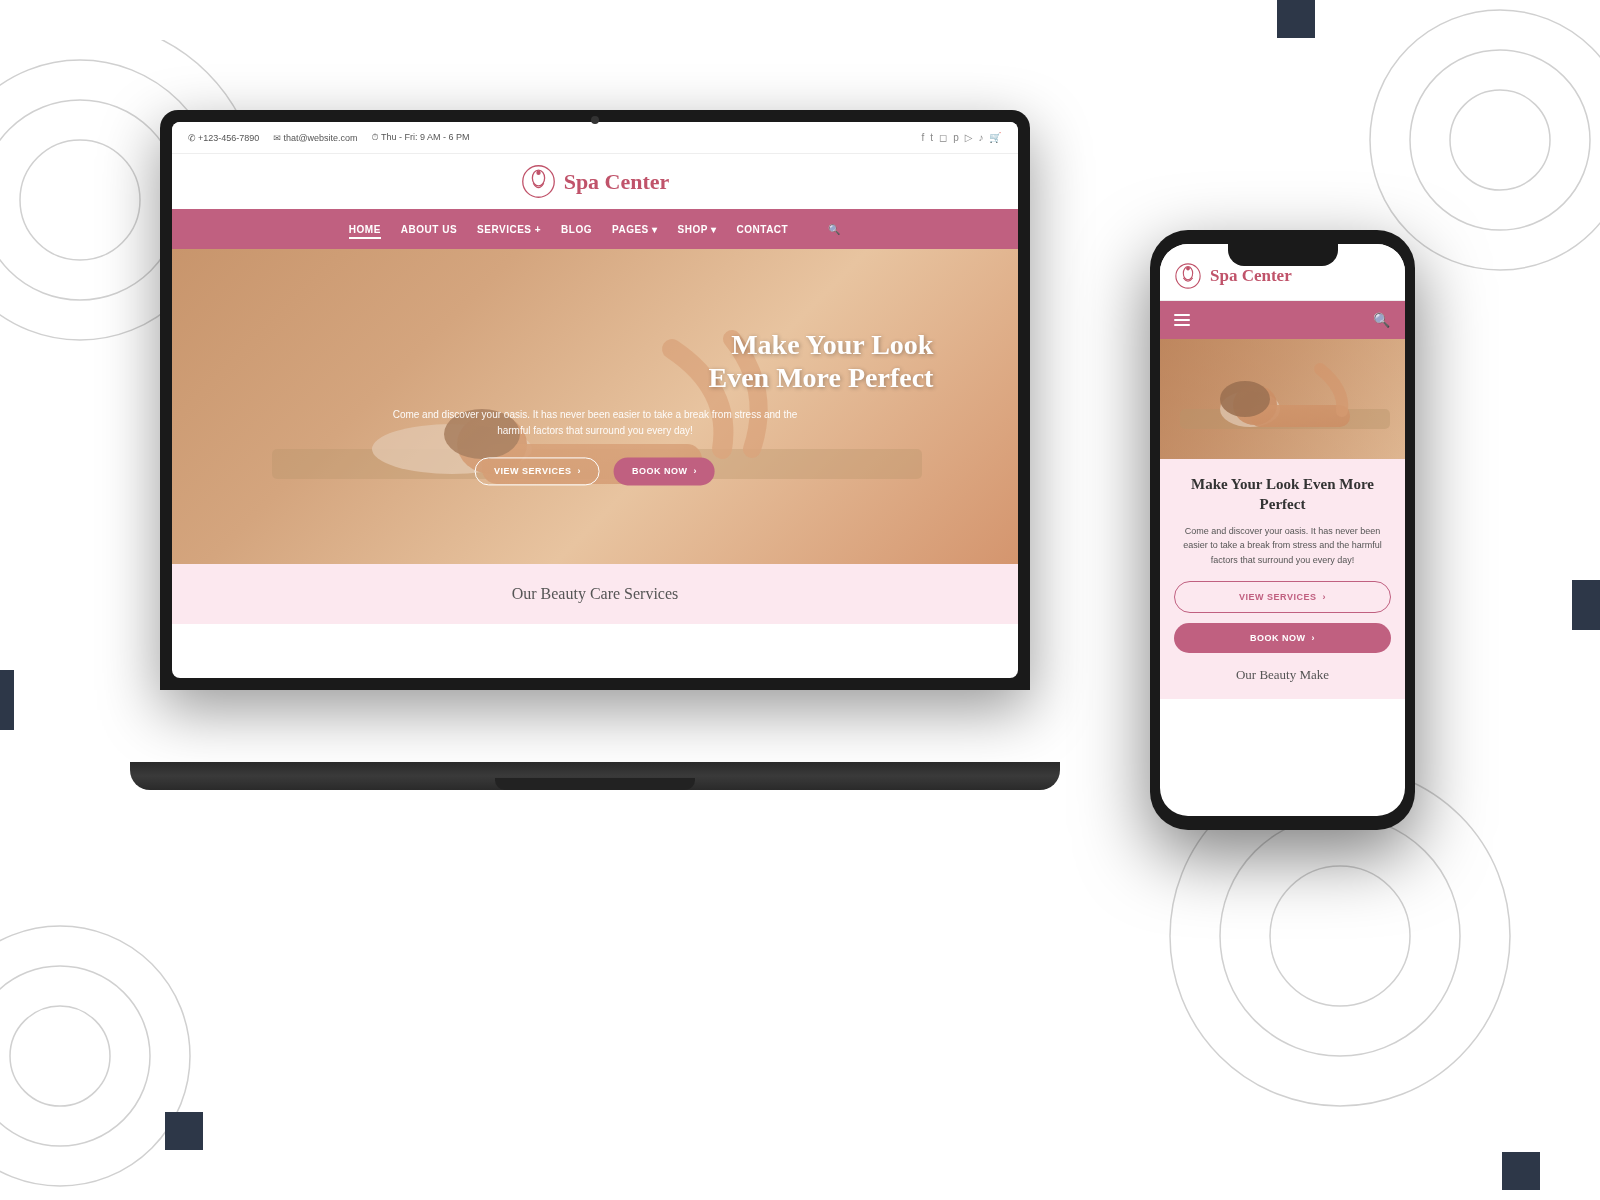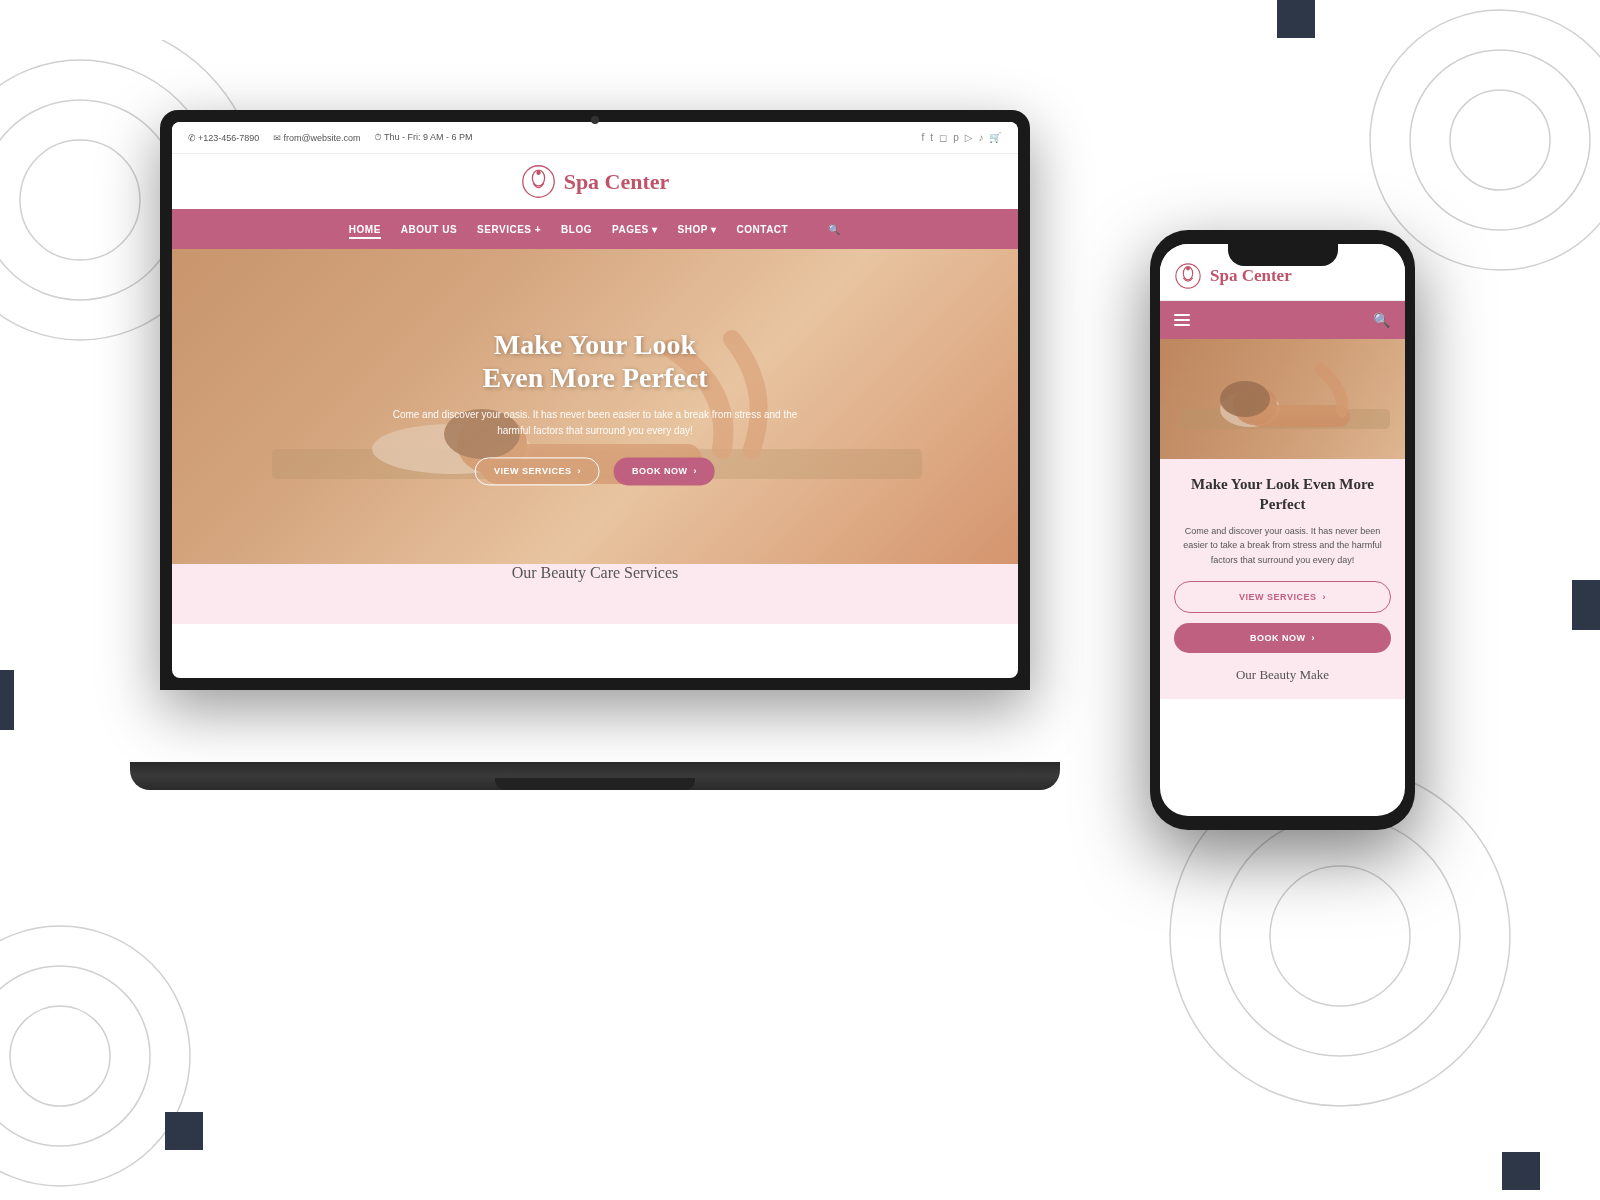--- a/index.html
+++ b/index.html
@@ -260,20 +260,21 @@
       width: 80%;
     }
 
     .hero-title {
       font-size: 28px;
       font-weight: 800;
       font-family: Georgia, serif;
       text-shadow: 1px 1px 4px rgba(0,0,0,0.3);
       line-height: 1.2;
       margin-bottom: 12px;
+      text-align: right;
     }
 
     .hero-desc {
       font-size: 10px;
       line-height: 1.6;
       margin-bottom: 18px;
       opacity: 0.95;
       max-width: 420px;
       margin-left: auto;
       margin-right: auto;
@@ -312,21 +313,21 @@
       border: none;
       display: flex;
       align-items: center;
       gap: 6px;
     }
 
     .site-footer-preview {
       background: #fce8ef;
       height: 60px;
       display: flex;
-      align-items: flex-start;
+      align-items: center;
       justify-content: center;
     }
 
     .footer-title {
       font-size: 16px;
       color: #555;
       font-family: Georgia, serif;
     }
 
     
@@ -537,21 +538,21 @@
 <div class="scene">
 
   <div class="laptop">
     <div class="laptop-body">
       <div class="laptop-camera"></div>
       <div class="laptop-screen">
 
         <div class="site-topbar">
           <div class="site-topbar-left">
             <span>✆ +123-456-7890</span>
-            <span>✉ from@website.com</span>
+            <span>✉ that@website.com</span>
             <span>⏱ Thu - Fri: 9 AM - 6 PM</span>
           </div>
           <div class="site-topbar-right">
             <span>f</span>
             <span>t</span>
             <span>◻</span>
             <span>p</span>
             <span>▷</span>
             <span>♪</span>
             <span>🛒</span>

